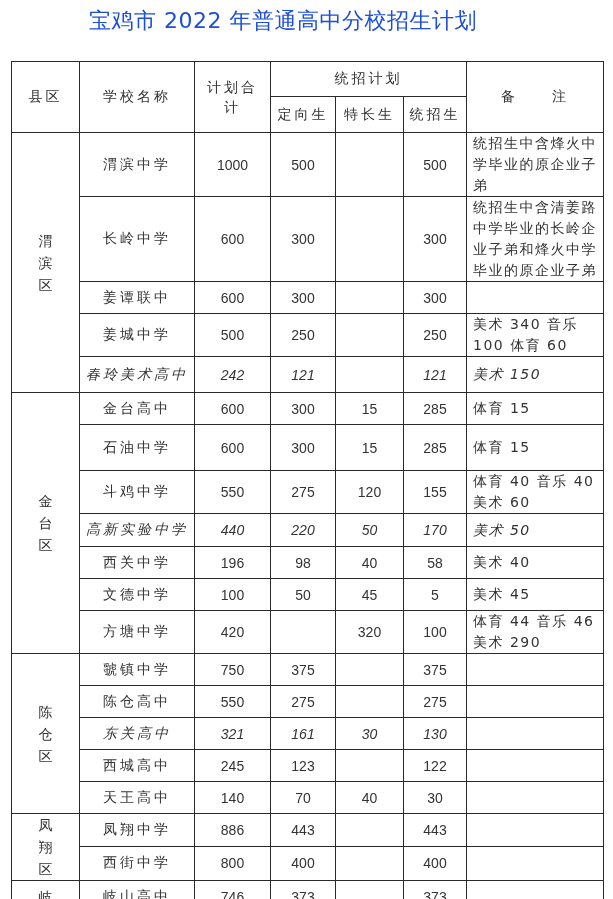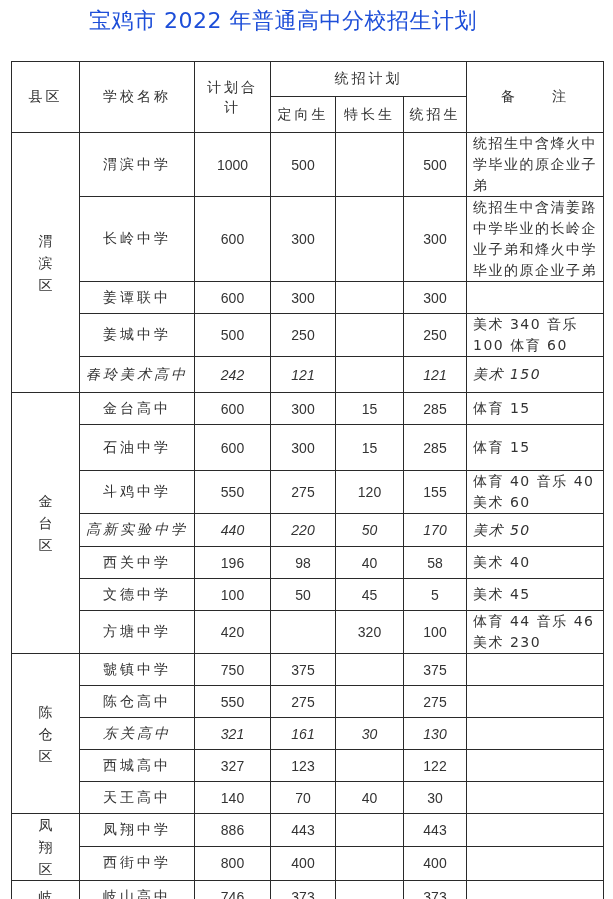--- a/index.html
+++ b/index.html
@@ -146,21 +146,21 @@
         <td class="num">45</td>
         <td class="num">5</td>
         <td class="note">美术 45</td>
       </tr>
       <tr style="height: 43px;">
         <td class="school">方塘中学</td>
         <td class="num">420</td>
         <td class="num"></td>
         <td class="num">320</td>
         <td class="num">100</td>
-        <td class="note">体育 44 音乐 46 美术 230</td>
+        <td class="note">体育 44 音乐 46 美术 290</td>
       </tr>
       <tr style="height: 32px;">
         <td rowspan="5" class="district">
           <span>陈</span>
           <span>仓</span>
           <span>区</span>
         </td>
         <td class="school">虢镇中学</td>
         <td class="num">750</td>
         <td class="num">375</td>
@@ -179,21 +179,21 @@
       <tr style="height: 32px; font-style: italic;">
         <td class="school">东关高中</td>
         <td class="num">321</td>
         <td class="num">161</td>
         <td class="num">30</td>
         <td class="num">130</td>
         <td class="note"></td>
       </tr>
       <tr style="height: 32px;">
         <td class="school">西城高中</td>
-        <td class="num">327</td>
+        <td class="num">245</td>
         <td class="num">123</td>
         <td class="num"></td>
         <td class="num">122</td>
         <td class="note"></td>
       </tr>
       <tr style="height: 32px;">
         <td class="school">天王高中</td>
         <td class="num">140</td>
         <td class="num">70</td>
         <td class="num">40</td>

